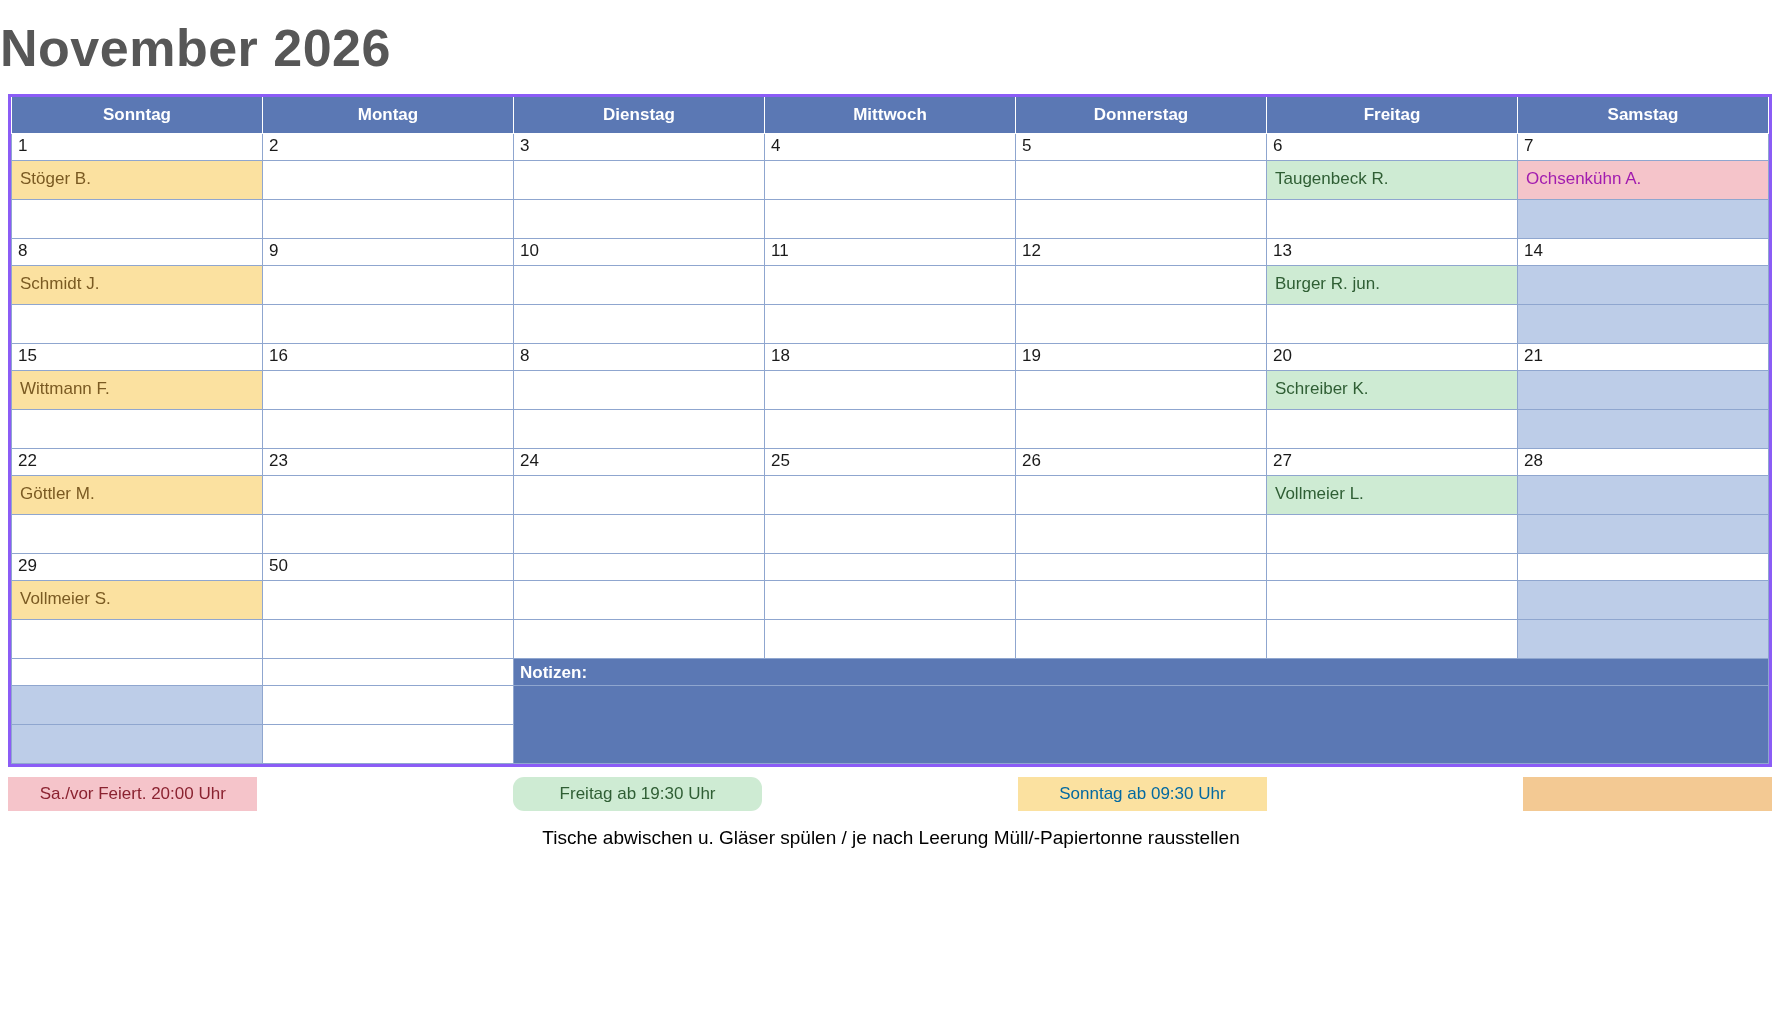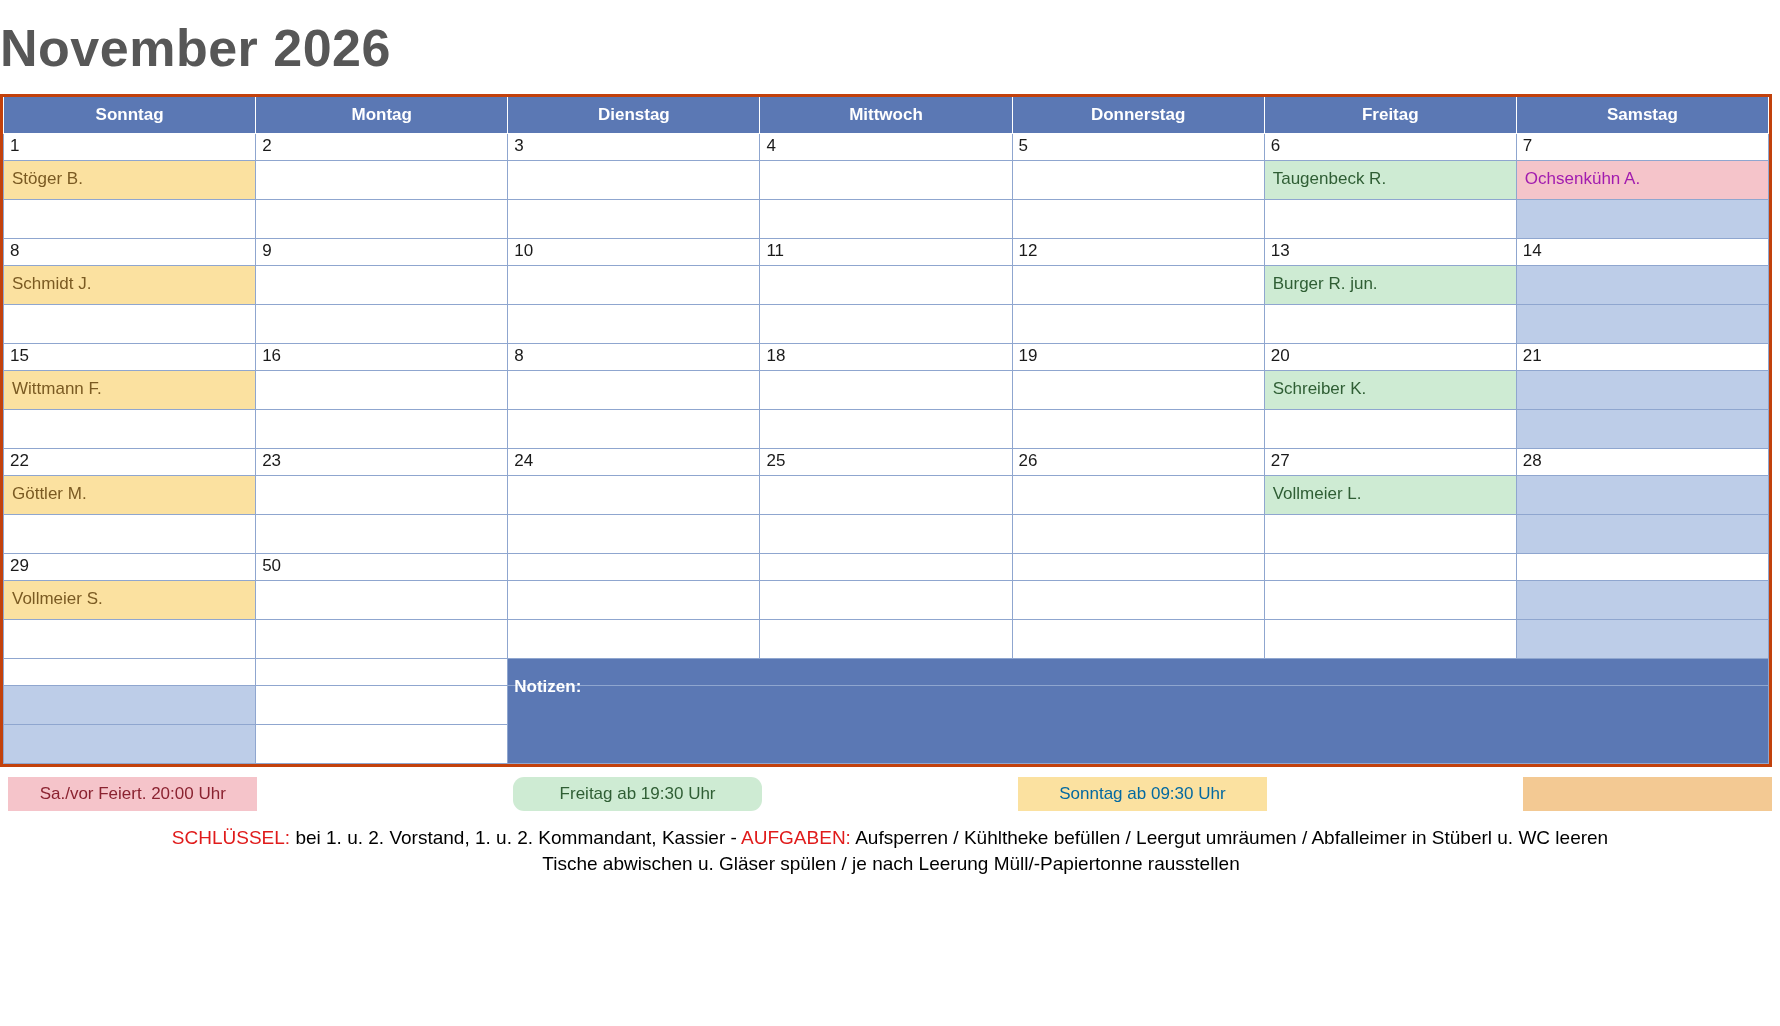--- a/index.html
+++ b/index.html
@@ -23,22 +23,22 @@
     text-align: left;
     font-size: 52px;
     font-weight: bold;
     color: #575757;
     letter-spacing: 0.5px;
     padding-top: 18px;
     padding-bottom: 16px;
     padding-right: 240px;
   }
   .calwrap {
-    margin: 0 8px 0 0;
-    border: 3px solid #c2410c;
+    margin: 0 8px 0 8px;
+    border: 3px solid #8b5cf6;
     box-sizing: border-box;
   }
   table.cal {
     border-collapse: collapse;
     table-layout: fixed;
     width: 100%;
   }
   table.cal th {
     background: #5b78b4;
     color: #ffffff;
@@ -81,21 +81,21 @@
   .f-white  { background: #ffffff; }
   .txt-green { color: #2f5e34; }
   .txt-pink  { color: #a21caf; }
   .txt-brown { color: #7a5a22; }
 
   .notes-head {
     background: #5b78b4;
     color: #ffffff;
     font-size: 17px;
     font-weight: bold;
-    padding: 18px 0 0 6px;
+    padding: 4px 0 0 6px;
     height: 26px;
     box-sizing: border-box;
   }
   .notes-body {
     background: #5b78b4;
   }
 
   .legend {
     margin: 10px 8px 0 8px;
     display: flex;
@@ -530,22 +530,16 @@
     <div class="legend-item lg1">Sa./vor Feiert. 20:00 Uhr</div>
     <div class="lg-sp1"></div>
     <div class="legend-item lg2">Freitag ab 19:30 Uhr</div>
     <div class="lg-sp2"></div>
     <div class="legend-item lg3">Sonntag ab 09:30 Uhr</div>
     <div class="lg-sp3"></div>
     <div class="legend-item lg4"></div>
   </div>
 
   <div class="footer">
-    <div class="footer-line1">
-      <span class="red">SCHLÜSSEL:</span>
-      <span>bei 1. u. 2. Vorstand, 1. u. 2. Kommandant, Kassier -</span>
-      <span class="red">AUFGABEN:</span>
-      <span>Aufsperren / Kühltheke befüllen / Leergut umräumen / Abfalleimer in Stüberl u. WC leeren</span>
-    </div>
     <div class="footer-line2">Tische abwischen u. Gläser spülen / je nach Leerung Müll/-Papiertonne rausstellen</div>
   </div>
 
 </div>
 
 </body></html>

